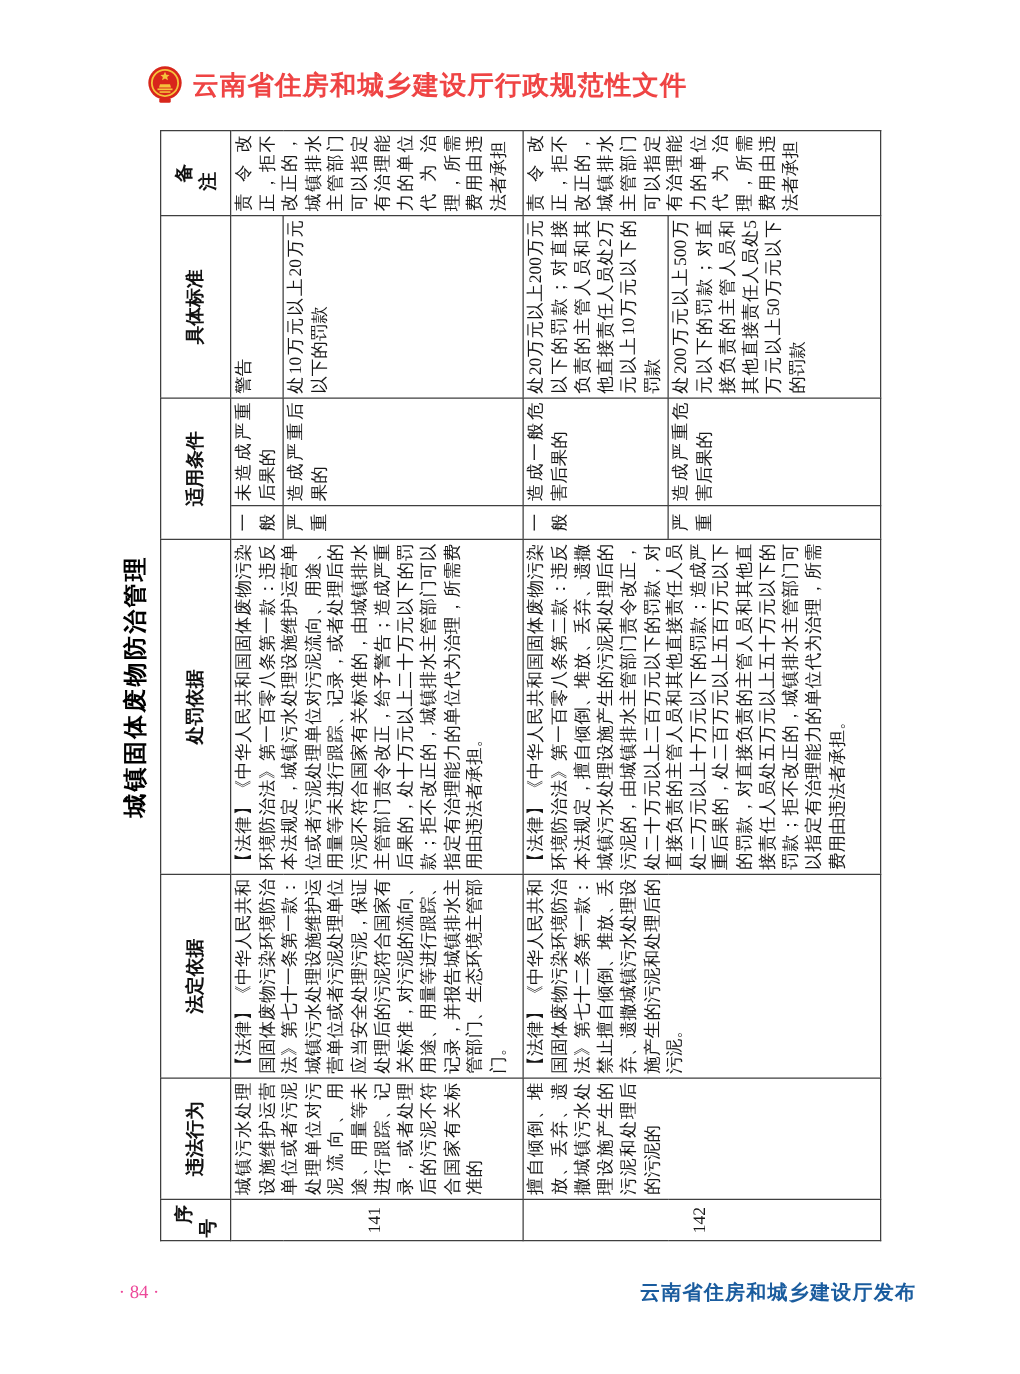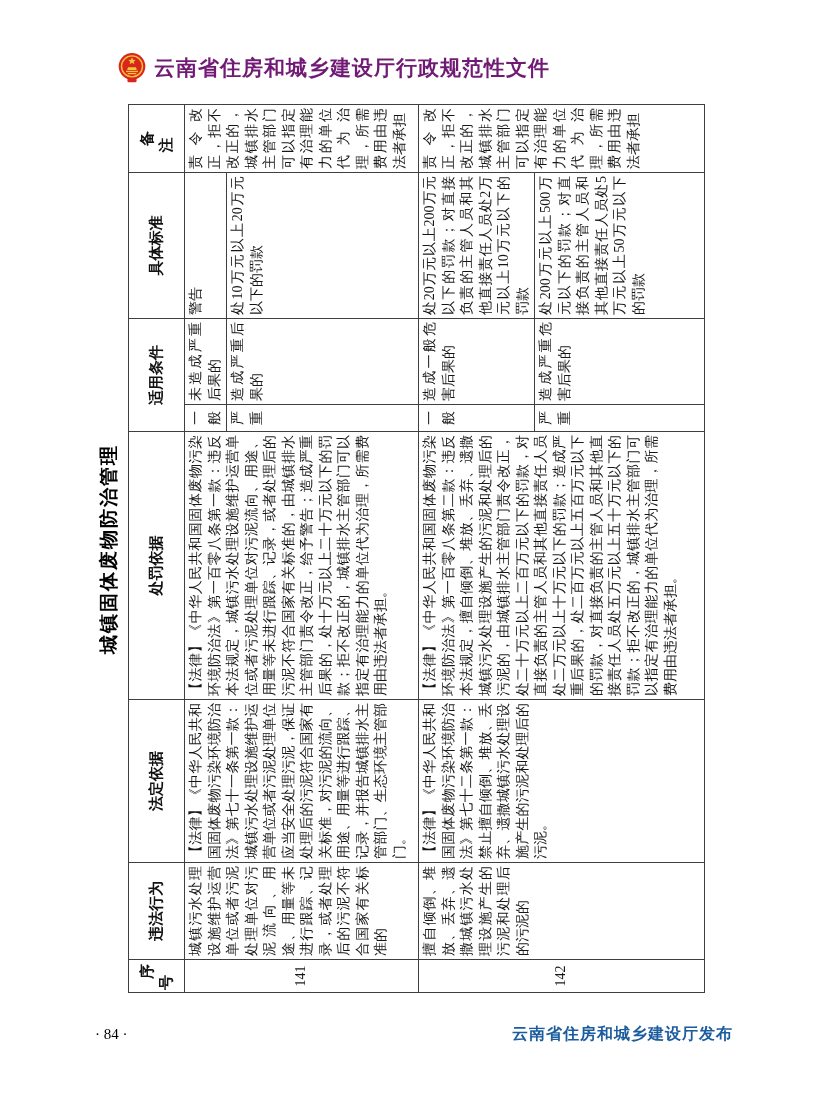--- a/index.html
+++ b/index.html
@@ -3,21 +3,21 @@
 <meta charset="utf-8">
 <style>
   html,body{margin:0;padding:0;background:#ffffff;}
   .page{position:relative;width:816px;height:1099px;background:#ffffff;overflow:hidden;
         font-family:"Liberation Serif","DejaVu Serif",serif;color:#161616;}
 
   
   .hdr{position:absolute;left:117px;top:52px;display:flex;align-items:center;gap:7px;}
   .emblem{width:30px;height:32px;flex:0 0 auto;}
   .hdr-title{font-family:Liberation Serif, serif;font-weight:bold;
-             font-size:21px;letter-spacing:1px;color:#701a75;white-space:nowrap;}
+             font-size:21px;letter-spacing:1px;color:#ef4444;white-space:nowrap;}
 
   
   .rot{position:absolute;left:-51px;top:250px;width:888px;height:598px;
        transform:rotate(-90deg);transform-origin:center center;}
   .sec-title{height:34px;line-height:30px;text-align:center;font-weight:bold;
              font-size:19px;letter-spacing:2px;color:#000;}
 
   table.reg{border-collapse:collapse;table-layout:fixed;width:888px;}
   table.reg{border:1.5px solid #3f3f3f;}
   .reg th,.reg td{border:1px solid #3f3f3f;overflow:hidden;}
@@ -25,21 +25,21 @@
           font-size:15px;text-align:center;vertical-align:middle;padding:0;color:#111;}
   .reg th.sp{letter-spacing:13px;text-indent:13px;}
   .reg td{font-size:14px;line-height:18.5px;padding:2px 3px;vertical-align:top;
           text-align:justify;word-break:break-all;color:#161616;}
   .reg td.c-no{text-align:center;vertical-align:middle;padding:0;}
   .reg td.c-grade{text-align:center;padding:2px 0;}
 
   
   .ftr{position:absolute;left:95px;top:1020px;width:638px;height:28px;
        display:flex;justify-content:space-between;align-items:center;}
-  .pgnum{font-size:15px;color:#000000;}
+  .pgnum{font-size:15px;color:#ec4899;}
   .publisher{font-family:"Liberation Sans","DejaVu Sans",sans-serif;font-weight:bold;
              font-size:16px;letter-spacing:1px;color:#1a5c9e;}
 </style>
 </head>
 <body>
 
 <div class="page">
 
   <div class="hdr">
     <svg class="emblem" viewBox="0 0 36 38">

